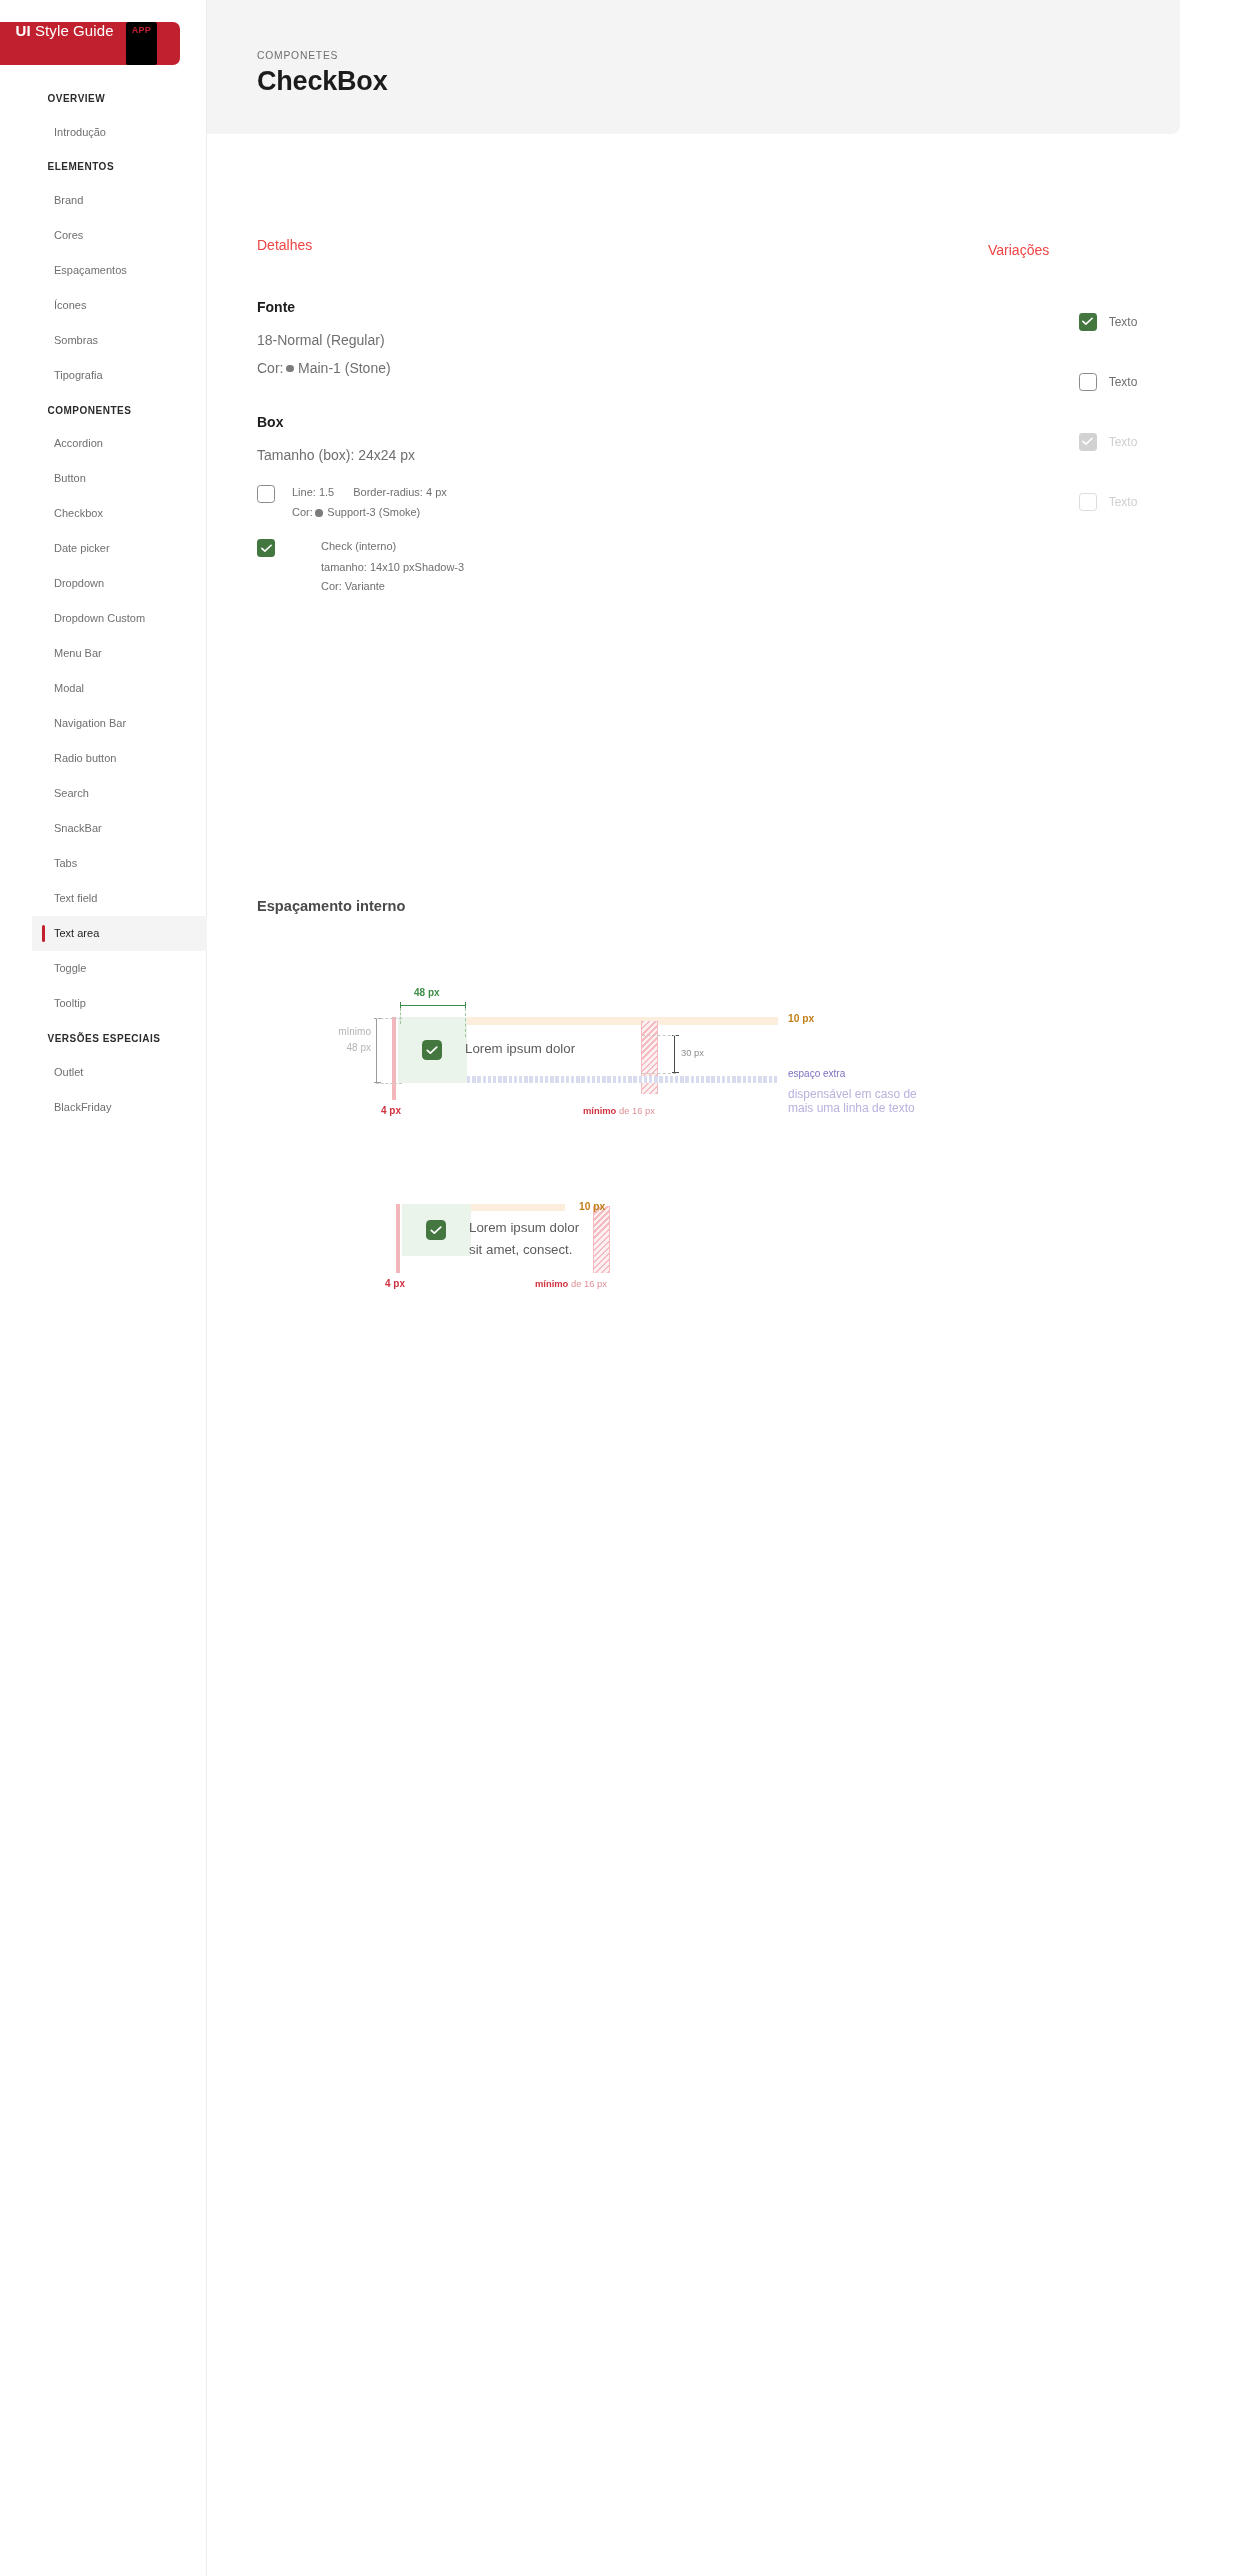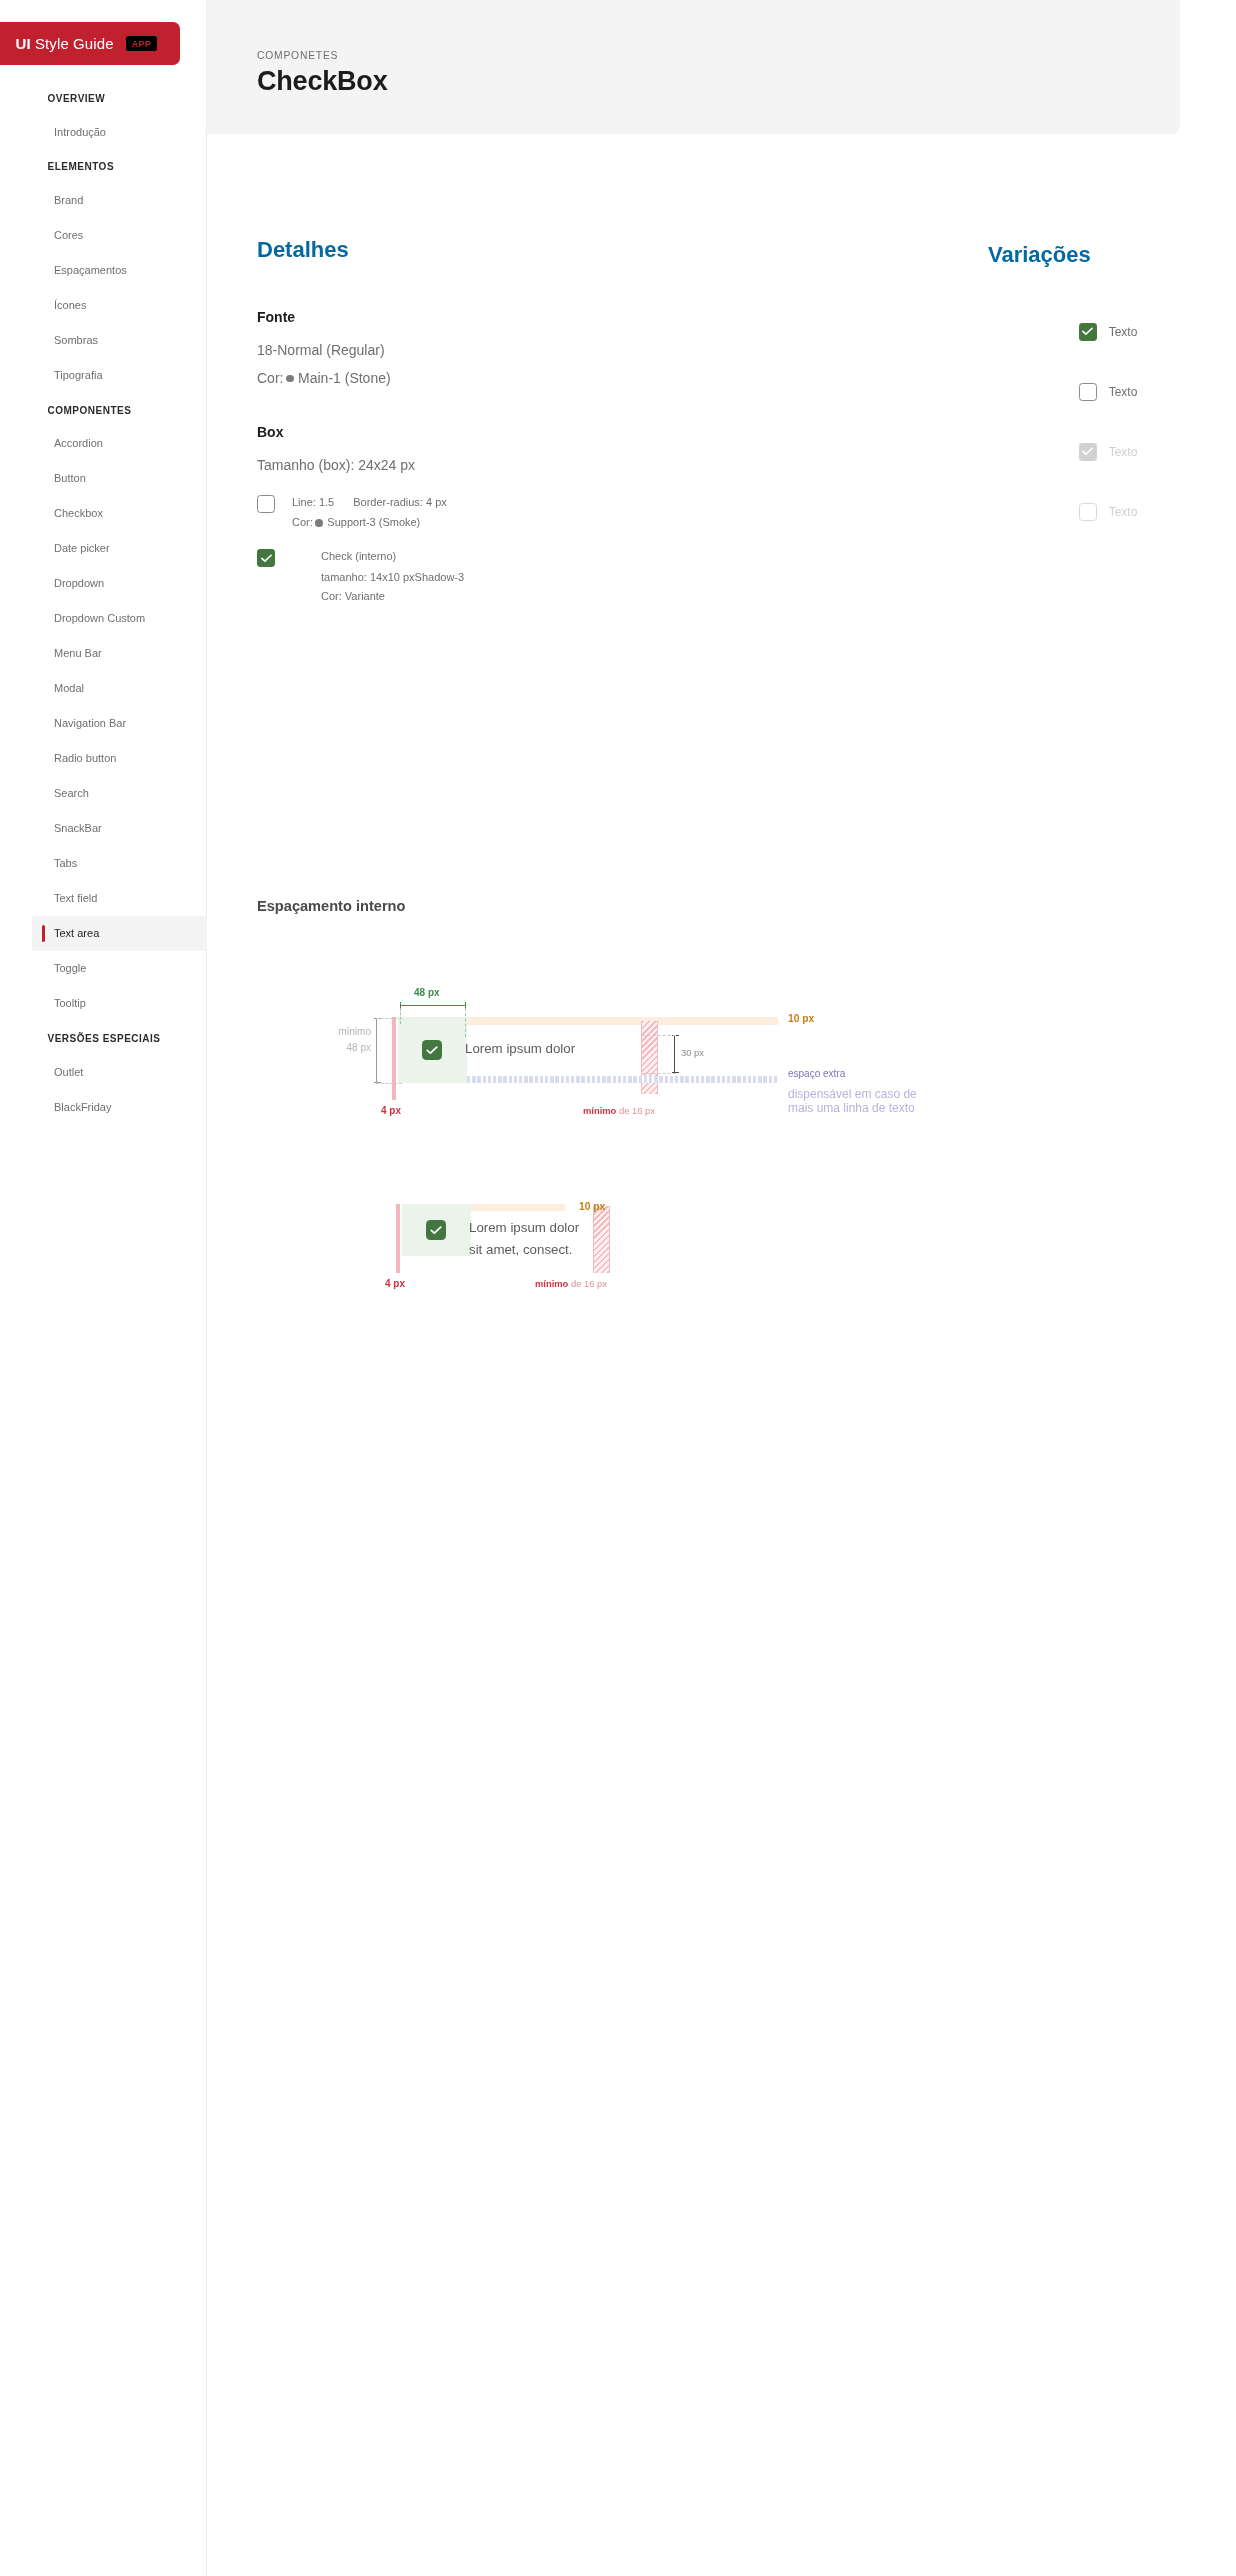--- a/index.html
+++ b/index.html
@@ -18,21 +18,21 @@
     width: 207px; height: 2576px;
     background: #ffffff;
     border-right: 0.9px solid #ececec;
     z-index: 5;
   }
   .brand {
     position: absolute; left: 0; top: 22px;
     width: 180px; height: 43px;
     background: #c1202e;
     border-radius: 0 6.9px 6.9px 0;
-    display: flex; align-items: center;
+    display: flex; 
     padding-left: 15.5px;
     gap: 12px;
   }
   .brand-title { font-size: 15px; color: #ffffff; letter-spacing: 0.1px; white-space: nowrap; }
   .brand-title b { font-weight: 700; }
   .brand-title span.light { font-weight: 400; }
   .brand-badge {
     background: #000000; color: #c1202e;
     font-size: 9px; font-weight: 700;
     padding: 2.6px 6px 2.6px 6px; border-radius: 2.6px;
@@ -68,21 +68,21 @@
     background: #f4f4f4;
     border-radius: 0 0 8.6px 0;
     padding: 50px 0 0 50px;
   }
   .eyebrow { font-size: 10.3px; color: #6f6f6f; letter-spacing: 0.8px; margin-bottom: 5.2px; }
   .page-title { font-size: 27px; font-weight: 700; color: #1c1c1c; letter-spacing: -0.2px; }
 
   .content { position: relative; padding: 0 0 0 50px; }
 
   .section-title-red {
-    font-size: 22px; font-weight: 700; color: #0369a1;
+    font-size: 14px; font-weight: 400; color: #ef4444;
   }
   .col-detalhes { position: absolute; left: 50px; top: 103px; width: 532px; }
   .col-variacoes { position: absolute; left: 781px; top: 108px; width: 240px; }
 
   .sub-head {
     font-size: 14px; font-weight: 700; color: #1c1c1c;
     margin-bottom: 17px;
   }
   .line { font-size: 14px; color: #6f6f6f; margin-bottom: 9.4px; margin-top: 12px; }
   .dot {

